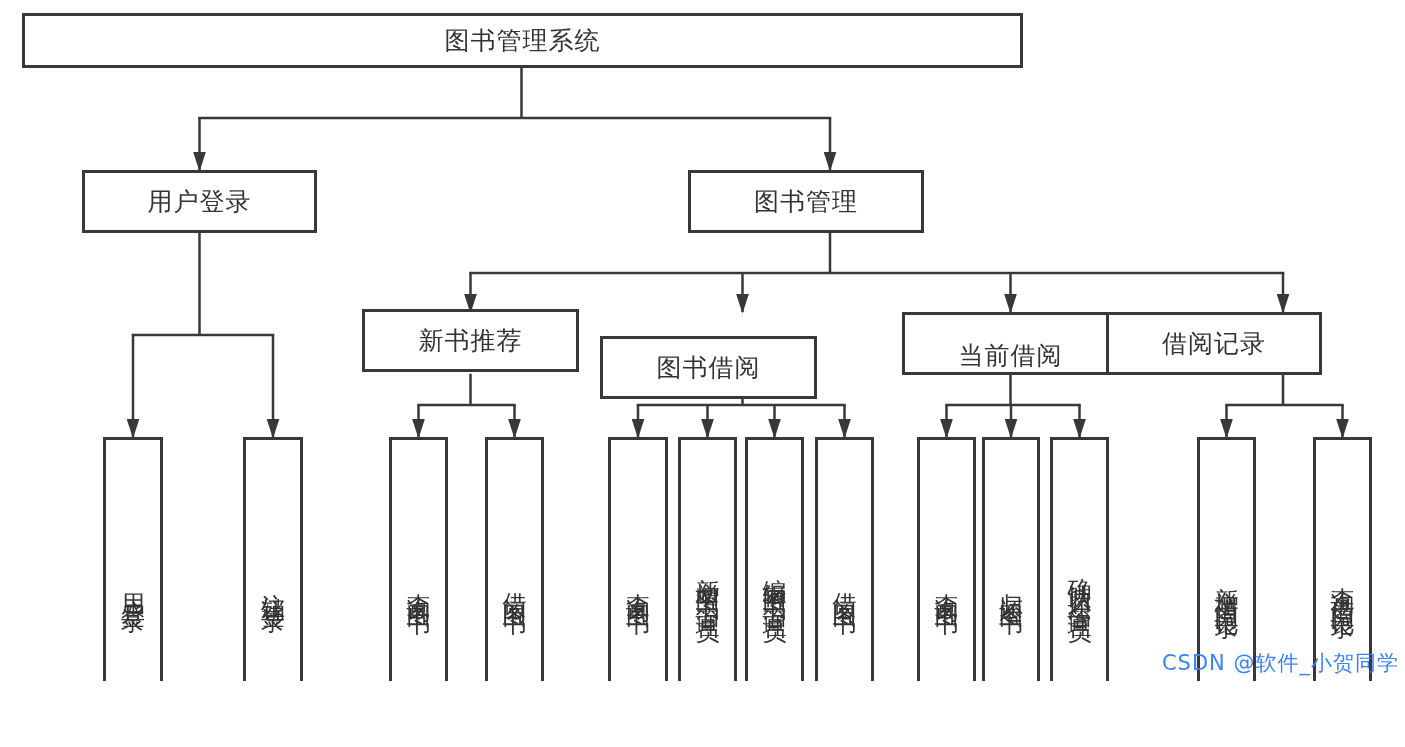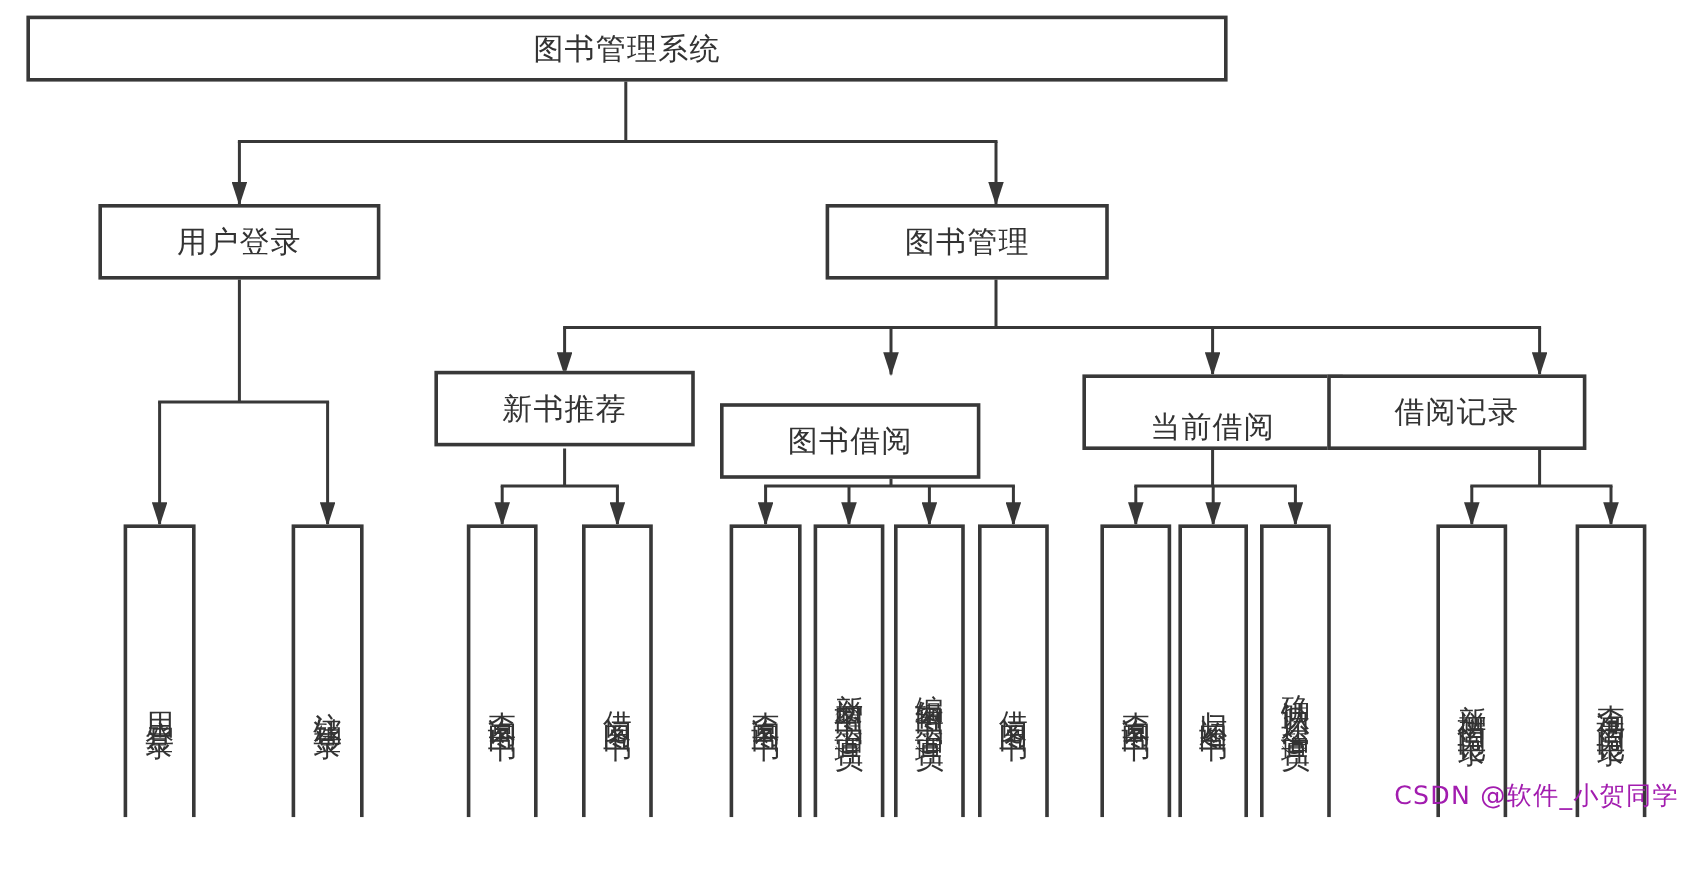--- a/index.html
+++ b/index.html
@@ -36,21 +36,21 @@
     font-size: 24px;
     color: #333333;
     letter-spacing: 6px;
     line-height: 1;
   }
   .watermark {
     position: absolute;
     right: 6px;
     bottom: 4px;
     font-size: 21px;
-    color: #a21caf;
+    color: #3b82f6;
     letter-spacing: 1px;
     white-space: nowrap;
   }
 </style>
 </head>
 <body>
 
 <div class="canvas">
 
   <svg class="connectors" viewBox="0 0 1405 747" xmlns="http://www.w3.org/2000/svg">

